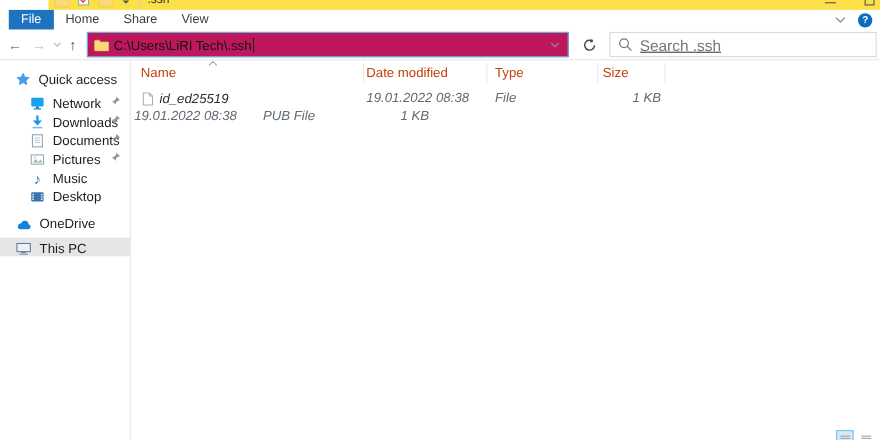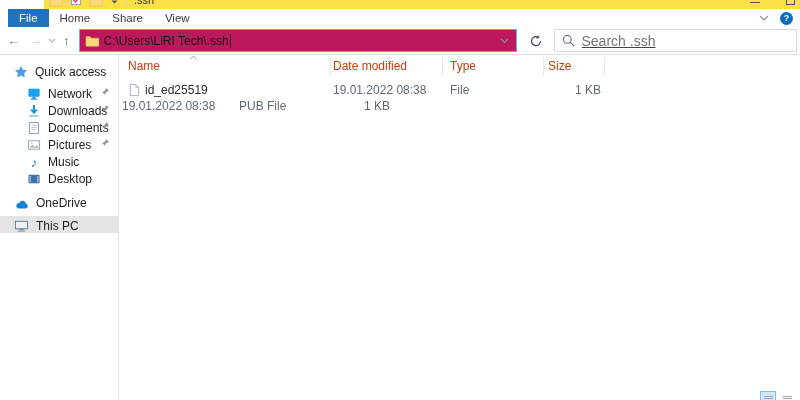--- a/index.html
+++ b/index.html
@@ -54,21 +54,21 @@
   .side-gap5 { height:5px; } .side-gap6 { height:6px; } .side-gap7 { height:7px; }
   .note-glyph { color:#2577c8; font-size:13px; line-height:1; width:14px; text-align:center; }
   
   .main { position:absolute; top:55px; left:119px; right:0; bottom:0; background:#fff; }
   .cols-header { position:relative; height:21px; color:#c2410c; }
   .col-label { position:absolute; top:4px; font-size:12px; cursor:default; }
   .col-name { left:9px; } .col-date { left:214px; } .col-type { left:331px; } .col-size { left:429px; }
   .sort-caret { position:absolute; left:70px; top:0; }
   .vsep { position:absolute; top:2px; height:19px; width:1px; background:#e9e9e9; }
   .rows { margin-top:6px; }
-  .frow { display:flex; align-items:center; height:16px; cursor:default; }
+  .frow { display:flex; height:16px; cursor:default;font-style:italic; }
   .cell-name { width:211px; display:flex; align-items:center; gap:5px; padding-left:9px; color:#2b2b2b; }
   .cell-date { width:112px; padding-left:3px; color:#5f6a74; }
   .cell-type { width:101px; padding-left:8px; color:#5f6a74; }
   .cell-size { width:61px; padding-right:3px; text-align:right; color:#5f6a74; }
   
   .viewbtn { position:absolute; width:16px; height:14px; top:391px; display:flex; align-items:center;
              justify-content:center; gap:1px; }
   .viewbtn.active { left:760px; background:#d3e9fb; border:1px solid #7fc0ee; }
   .viewbtn.idle { left:779px; }
   .vb-lines { display:flex; flex-direction:column; gap:1px; }

